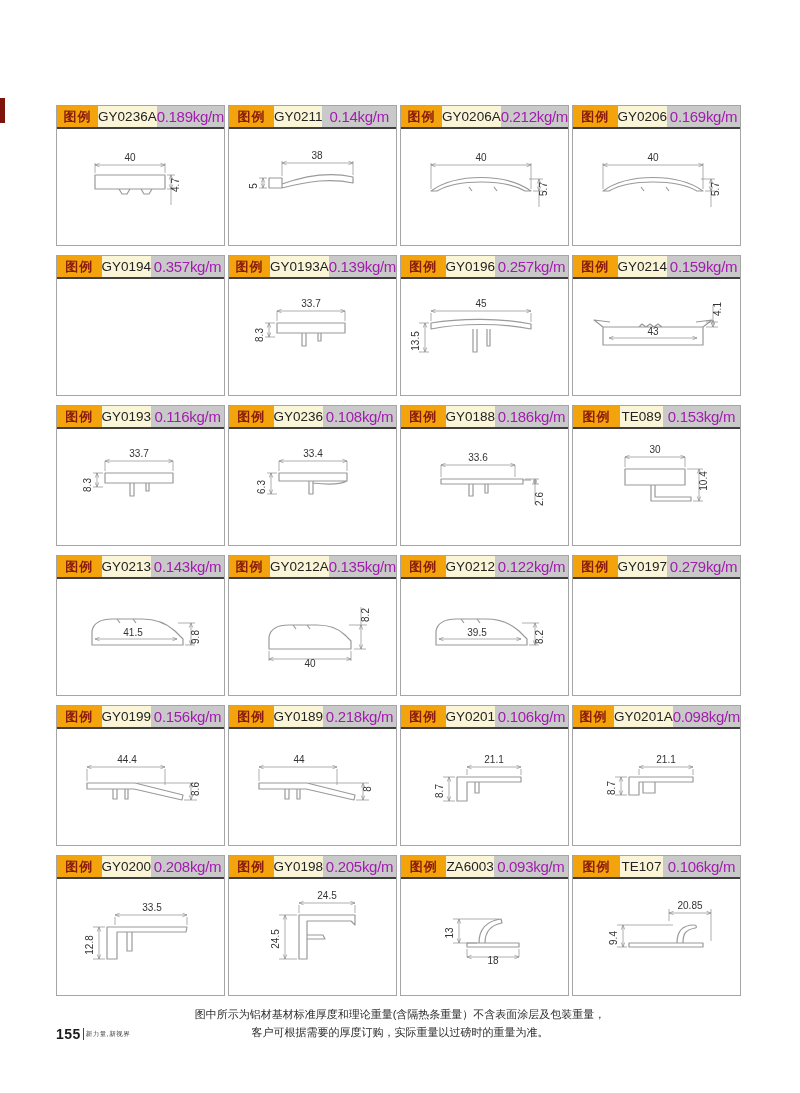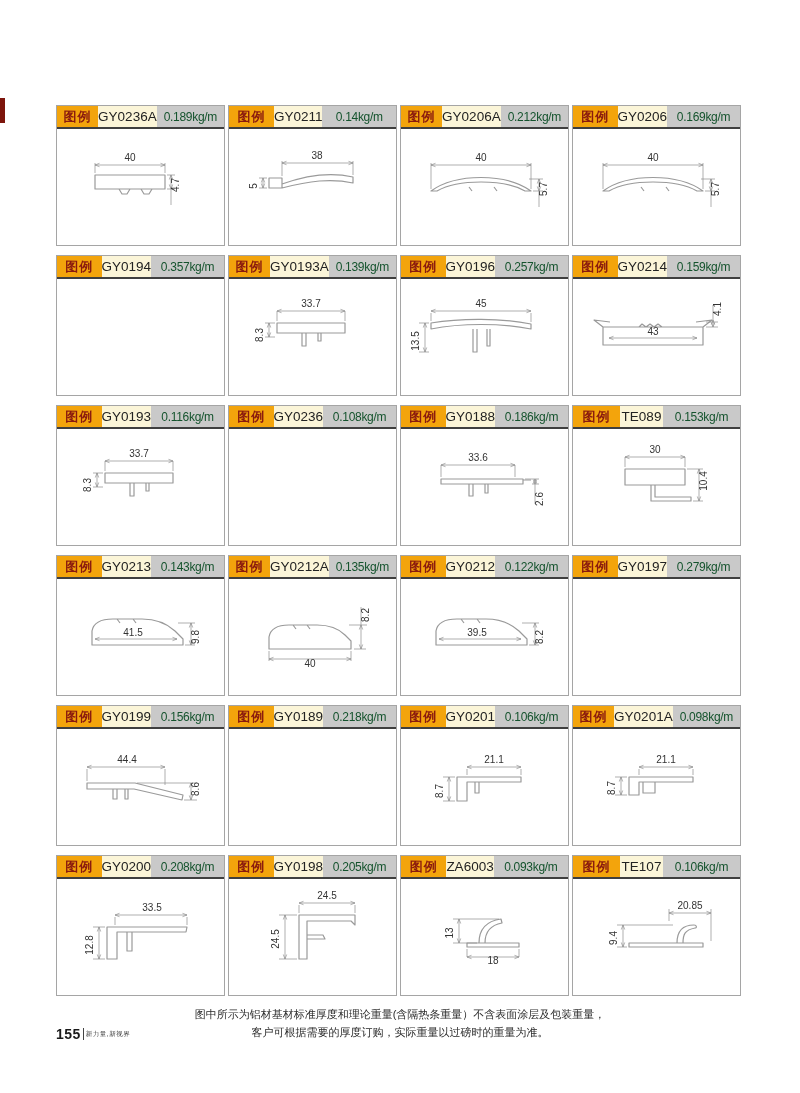--- a/index.html
+++ b/index.html
@@ -12,21 +12,21 @@
   #page{position:relative;width:800px;height:1093px;overflow:hidden;background:#fff;}
   #edge-mark{position:absolute;left:0;top:98px;width:5px;height:25px;background:var(--mark);}
   #grid{position:absolute;left:56px;top:105px;width:687px;
     display:grid;grid-template-columns:repeat(4,169px);column-gap:3px;row-gap:9px;}
   .cell{width:169px;height:141px;border:1px solid #a5a5a5;background:#fff;}
   .hdr{display:flex;height:23px;border-bottom:2px solid #3f3f3f;}
   .legend{width:47px;background:var(--legend-bg);color:var(--legend-tx);
     font-weight:bold;font-size:13px;display:flex;align-items:center;justify-content:center;letter-spacing:1px;}
   .code{flex:1;background:var(--code-bg);font-size:13.5px;color:#222;
     display:flex;align-items:center;justify-content:center;}
-  .weight{width:77px;background:var(--weight-bg);font-size:12px;color:#14532d;
+  .weight{width:77px;background:var(--weight-bg);font-size:15px;color:#a21caf;
     display:flex;align-items:center;justify-content:center;letter-spacing:-0.3px;}
   .bodyd{height:114px;position:relative;}
   .bodyd svg{display:block;width:167px;height:114px;}
   .prof{fill:none;stroke:var(--line);stroke-width:1.2;stroke-linejoin:round;}
   .diml{fill:none;stroke:var(--dim);stroke-width:0.7;}
   text.dlab{font-size:10px;fill:#333;font-family:"Liberation Sans","DejaVu Sans",sans-serif;}
   #footer{position:absolute;left:0;top:1005px;width:800px;text-align:center;
     font-size:11px;line-height:18px;color:#2a2a2a;}
   #pageno{position:absolute;left:56px;top:1026px;display:flex;align-items:center;gap:2px;}
   #pageno .num{font-size:14px;font-weight:bold;color:#1a1a1a;letter-spacing:0.5px;}
@@ -165,20 +165,28 @@
         <text class="dlab" x="34" y="56" text-anchor="middle" transform="rotate(-90 34 56)">8.3</text>
       </svg>
     </div>
   </div>
   <div class="cell">
     <div class="hdr">
       <div class="legend">图例</div>
       <div class="code">GY0236</div>
       <div class="weight">0.108kg/m</div>
     </div>
+    <div class="bodyd">
+      <svg viewBox="0 0 167 114">
+        <path class="prof" d="M50 44H118V52H50Z M80 52V65H84V52 M84 54C100 56 112 55 118 52"></path>
+        <path class="diml" d="M50 32H118M50 32l4.5 -1.7M50 32l4.5 1.7M118 32l-4.5 -1.7M118 32l-4.5 1.7M50 42v-10M118 42v-10M42 44V65M42 44l-1.7 4.5M42 44l1.7 4.5M42 65l-1.7 -4.5M42 65l1.7 -4.5M48 44h-10M48 65h-10"></path>
+        <text class="dlab" x="84" y="28" text-anchor="middle">33.4</text>
+        <text class="dlab" x="36" y="58" text-anchor="middle" transform="rotate(-90 36 58)">6.3</text>
+      </svg>
+    </div>
   </div>
   <div class="cell">
     <div class="hdr">
       <div class="legend">图例</div>
       <div class="code">GY0188</div>
       <div class="weight">0.186kg/m</div>
     </div>
     <div class="bodyd">
       <svg viewBox="0 0 167 114">
         <path class="prof" d="M40 50H122V55H40Z M68 55V67H72V55 M84 55V64H87V55 M122 51H130"></path>
@@ -269,20 +277,28 @@
         <text class="dlab" x="142" y="60" text-anchor="middle" transform="rotate(-90 142 60)">8.6</text>
       </svg>
     </div>
   </div>
   <div class="cell">
     <div class="hdr">
       <div class="legend">图例</div>
       <div class="code">GY0189</div>
       <div class="weight">0.218kg/m</div>
     </div>
+    <div class="bodyd">
+      <svg viewBox="0 0 167 114">
+        <path class="prof" d="M30 54H78L126 66L125 71L77 60H30Z M56 60V70H60V60 M68 60V70H71V60"></path>
+        <path class="diml" d="M30 38H108M30 38l4.5 -1.7M30 38l4.5 1.7M108 38l-4.5 -1.7M108 38l-4.5 1.7M30 52v-12M108 56v-16M134 54V71M134 54l-1.7 4.5M134 54l1.7 4.5M134 71l-1.7 -4.5M134 71l1.7 -4.5M80 54H140M127 71h13"></path>
+        <text class="dlab" x="70" y="34" text-anchor="middle">44</text>
+        <text class="dlab" x="142" y="60" text-anchor="middle" transform="rotate(-90 142 60)">8</text>
+      </svg>
+    </div>
   </div>
   <div class="cell">
     <div class="hdr">
       <div class="legend">图例</div>
       <div class="code">GY0201</div>
       <div class="weight">0.106kg/m</div>
     </div>
     <div class="bodyd">
       <svg viewBox="0 0 167 114">
         <path class="prof" d="M56 48H120V53H66V72H56Z M74 53V64H78V53"></path>

